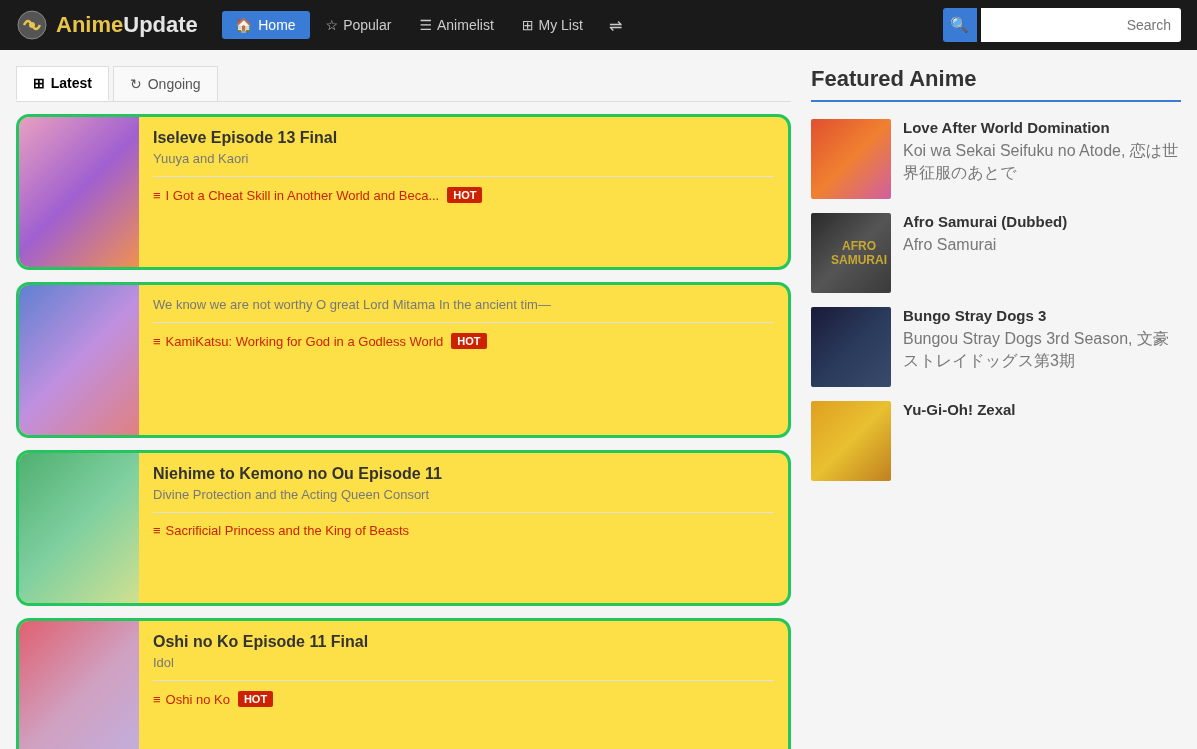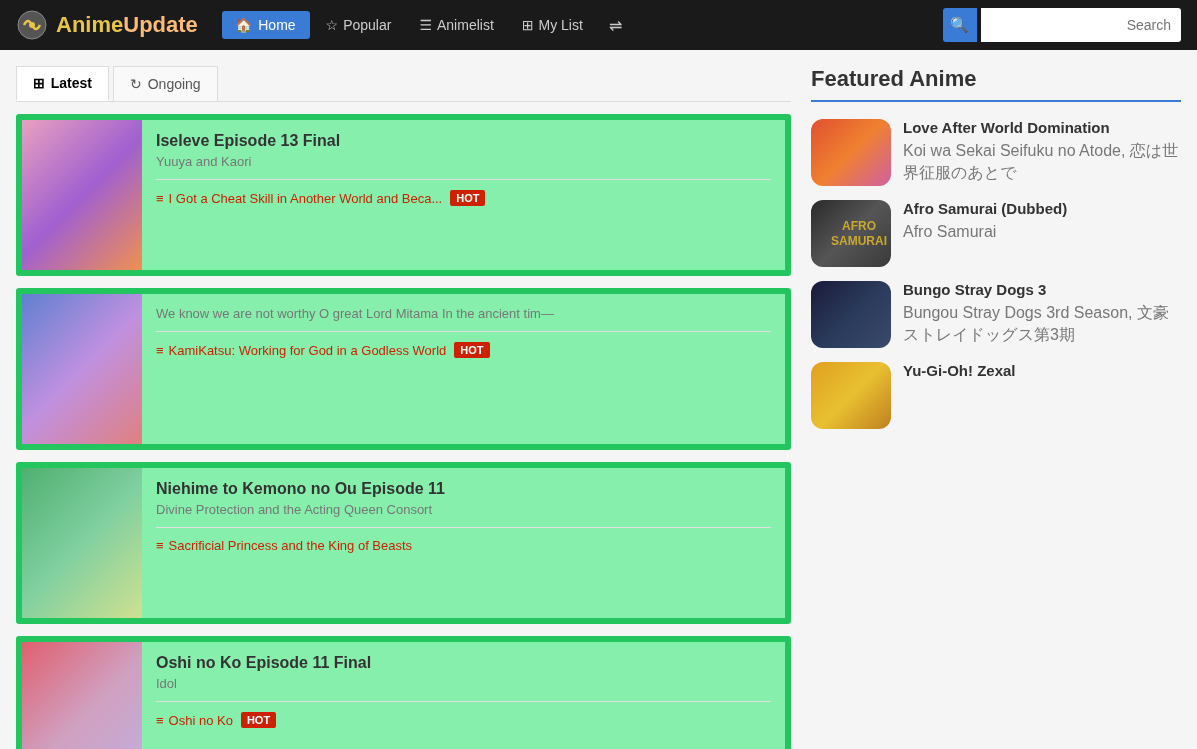--- a/index.html
+++ b/index.html
@@ -138,23 +138,23 @@
       border-bottom: 2px solid #fff;
       font-weight: bold;
     }
     .tab:not(.active) {
       background: #f9f9f9;
       color: #555;
     }
 
     
     .anime-card {
-      background: #86efac;
-      border: 6px solid #22c55e;
-      border-radius: 3px;
+      background: #fde047;
+      border: 3px solid #22c55e;
+      border-radius: 13px;
       display: flex;
       gap: 0;
       margin-bottom: 12px;
       overflow: hidden;
     }
     .card-thumb {
       width: 120px;
       min-width: 120px;
       height: 150px;
       object-fit: cover;
@@ -221,23 +221,23 @@
     }
     .featured-item {
       display: flex;
       gap: 12px;
       margin-bottom: 14px;
       align-items: flex-start;
     }
     .featured-thumb {
       width: 80px;
       min-width: 80px;
-      height: 67px;
+      height: 80px;
       background: #999;
-      border-radius: 12px;
+      border-radius: 2px;
       overflow: hidden;
       padding-left: 16px;
     }
     .featured-info {
       flex: 1;
     }
     .featured-name {
       font-size: 15px;
       font-weight: bold;
       color: #333;
@@ -264,21 +264,21 @@
 <body>
 
 <header class="header">
   <div class="logo-wrap">
     <svg class="logo-icon" viewBox="0 0 32 32">
       <circle cx="16" cy="16" r="14" fill="#555" stroke="#888" stroke-width="1"></circle>
       <path d="M8 16 Q12 8 16 16 Q20 24 24 16" stroke="#e8c44a" stroke-width="2.5" fill="none"></path>
       <circle cx="16" cy="16" r="3" fill="#e8c44a"></circle>
     </svg>
     <span class="logo-text">
-      <span>Anime</span><span style="color:#fdba74">Update</span>
+      <span>Anime</span><span style="color:#e5e5e5">Update</span>
     </span>
   </div>
   <nav class="nav">
     <button class="nav-btn">🏠 <span>Home</span></button>
     <button class="nav-link">☆ <span>Popular</span></button>
     <button class="nav-link">☰ <span>Animelist</span></button>
     <button class="nav-link">⊞ <span>My List</span></button>
     <button class="shuffle-btn">⇌</button>
   </nav>
   <div class="search-wrap">

